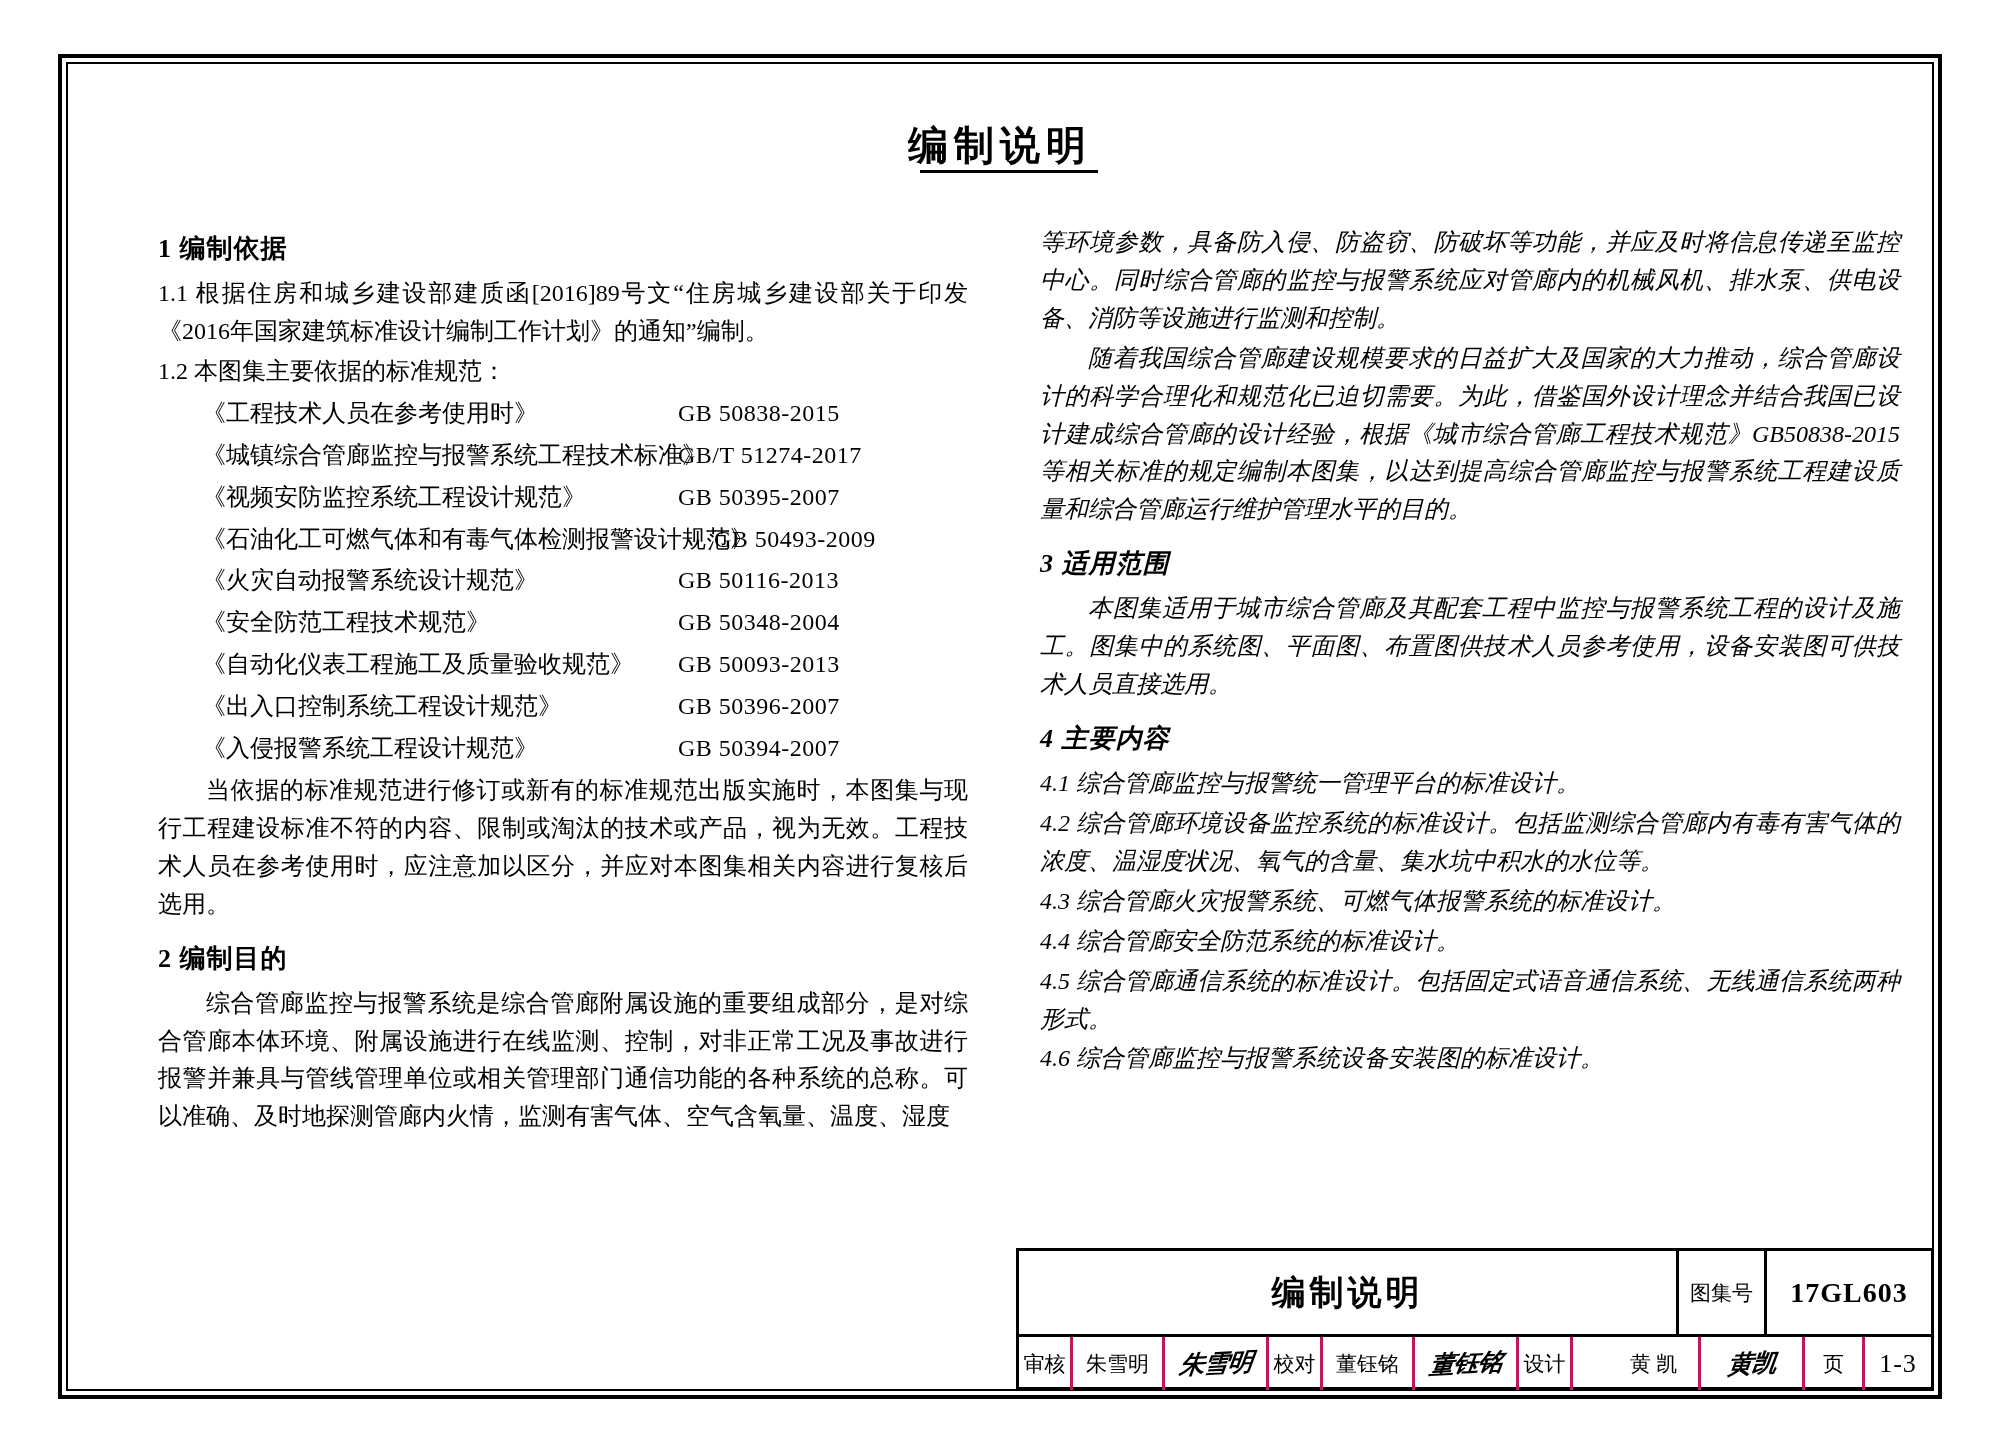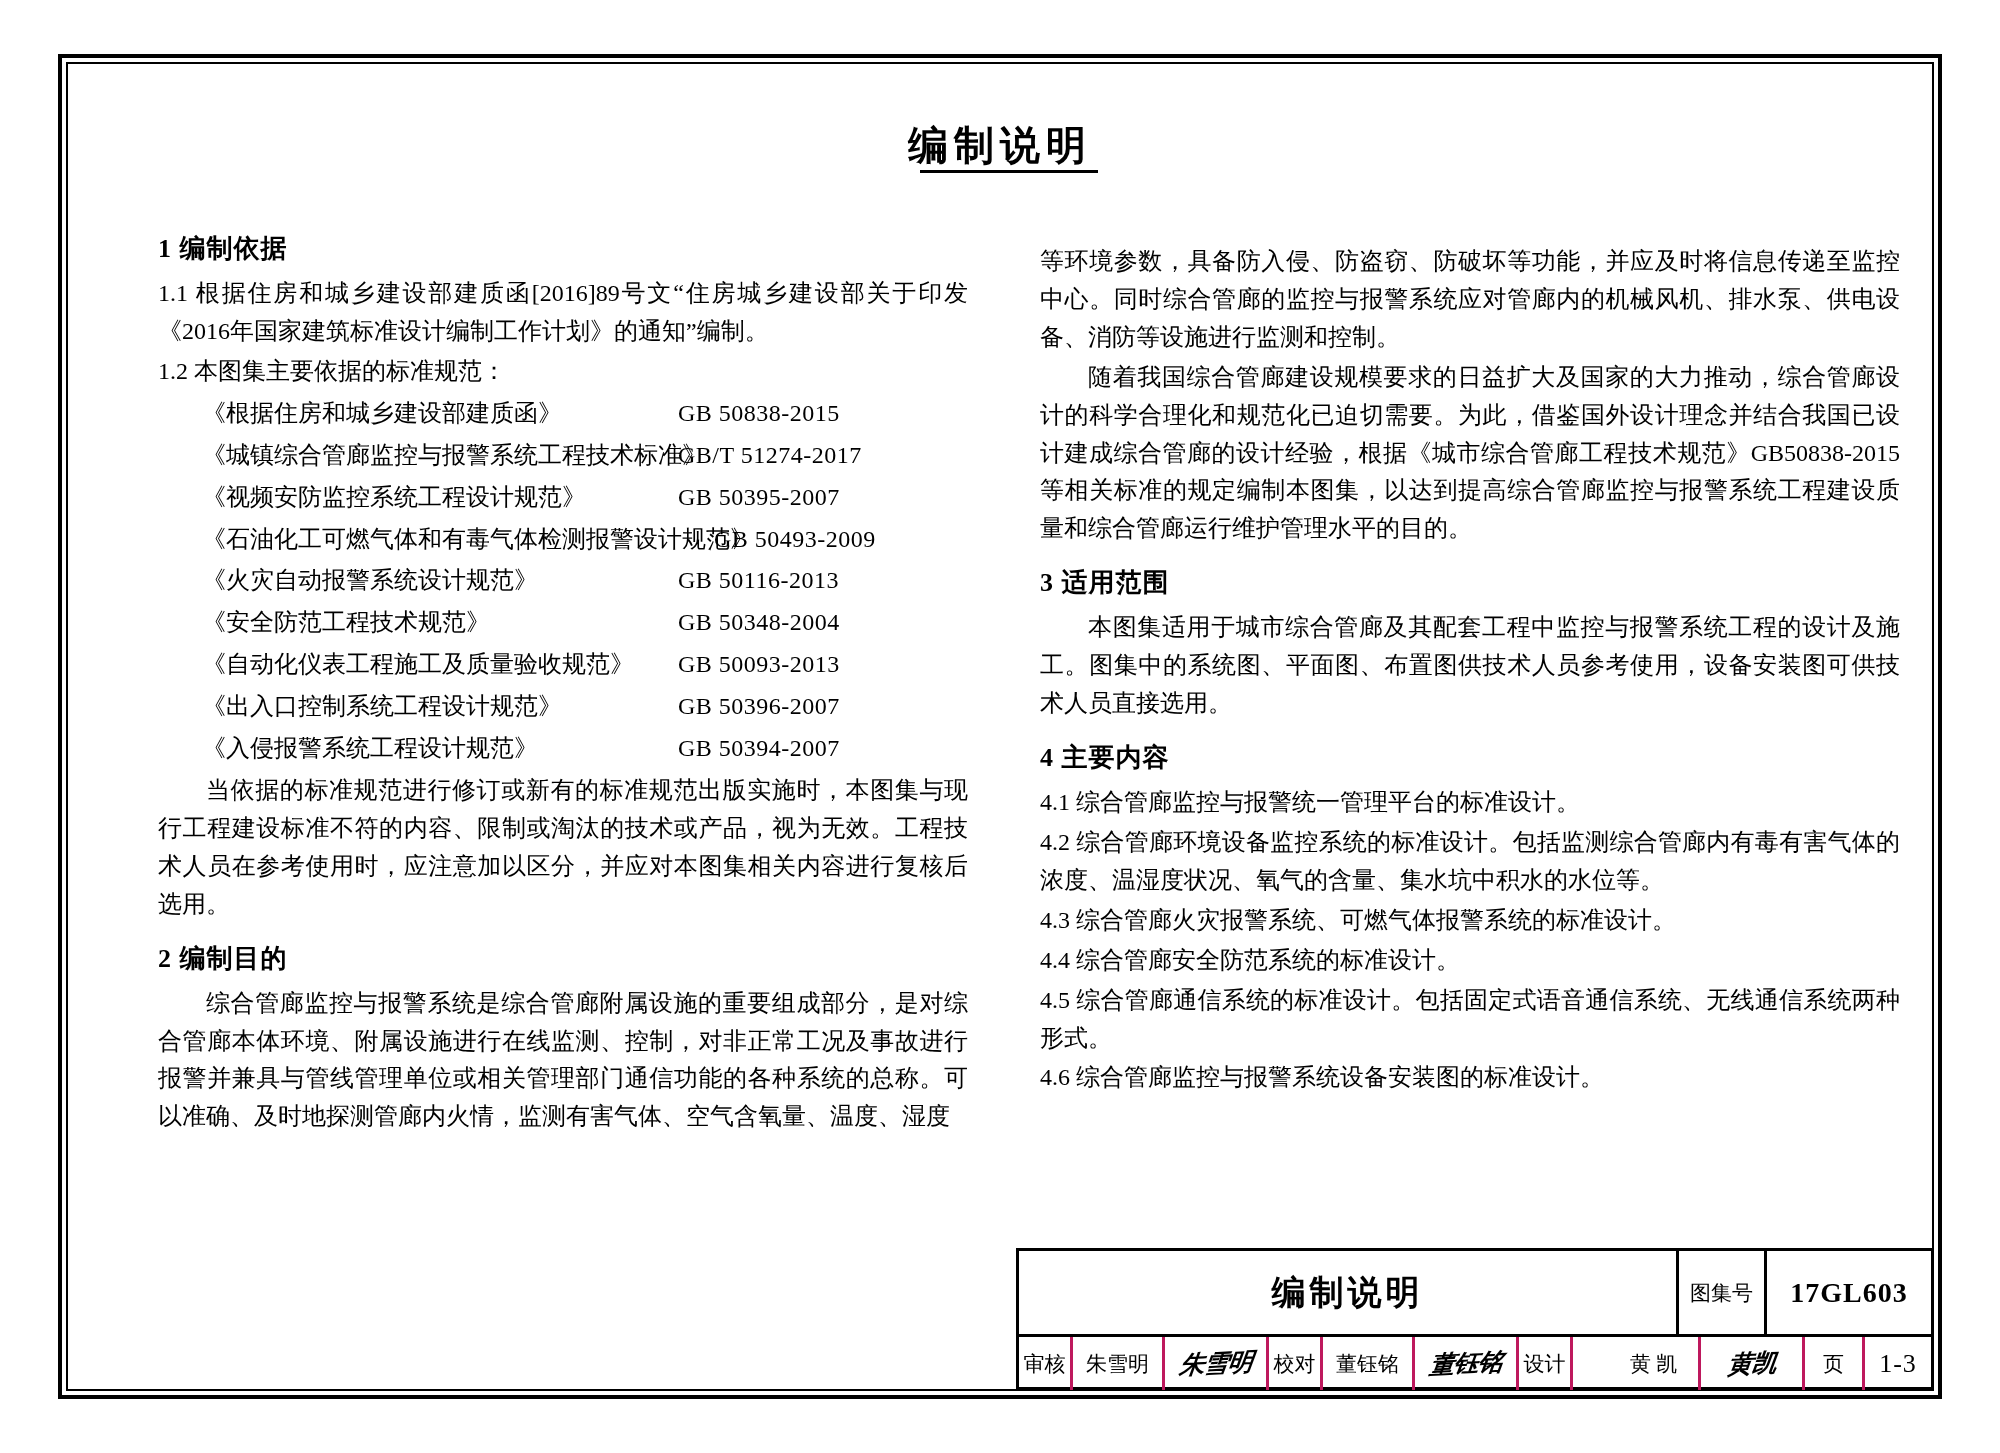--- a/index.html
+++ b/index.html
@@ -65,22 +65,23 @@
     font-size: 24px;
     line-height: 1.58;
   }
   .col-left {
     left: 158px;
     top: 228px;
     width: 810px;
   }
   .col-right {
     left: 1040px;
-    top: 243px;
+    top: 224px;
     width: 860px;
+    font-style: italic;
   }
 
   h2.sec {
     font-size: 26px;
     font-weight: bold;
     margin: 14px 0 6px 0;
     letter-spacing: 1px;
   }
   h2.sec:first-child { margin-top: 0; }
   p.para {
@@ -213,21 +214,21 @@
   <div class="col col-left">
 
     <h2 class="sec">1  编制依据</h2>
 
     <p class="para">1.1  根据住房和城乡建设部建质函[2016]89号文“住房城乡建设部关于印发《2016年国家建筑标准设计编制工作计划》的通知”编制。</p>
 
     <p class="para">1.2  本图集主要依据的标准规范：</p>
 
     <div class="std-list">
       <div class="std-row">
-        <span class="std-name">《根据住房和城乡建设部建质函》</span>
+        <span class="std-name">《工程技术人员在参考使用时》</span>
         <span class="std-code">GB 50838-2015</span>
       </div>
       <div class="std-row">
         <span class="std-name">《城镇综合管廊监控与报警系统工程技术标准》</span>
         <span class="std-code">GB/T 51274-2017</span>
       </div>
       <div class="std-row">
         <span class="std-name">《视频安防监控系统工程设计规范》</span>
         <span class="std-code">GB 50395-2007</span>
       </div>

